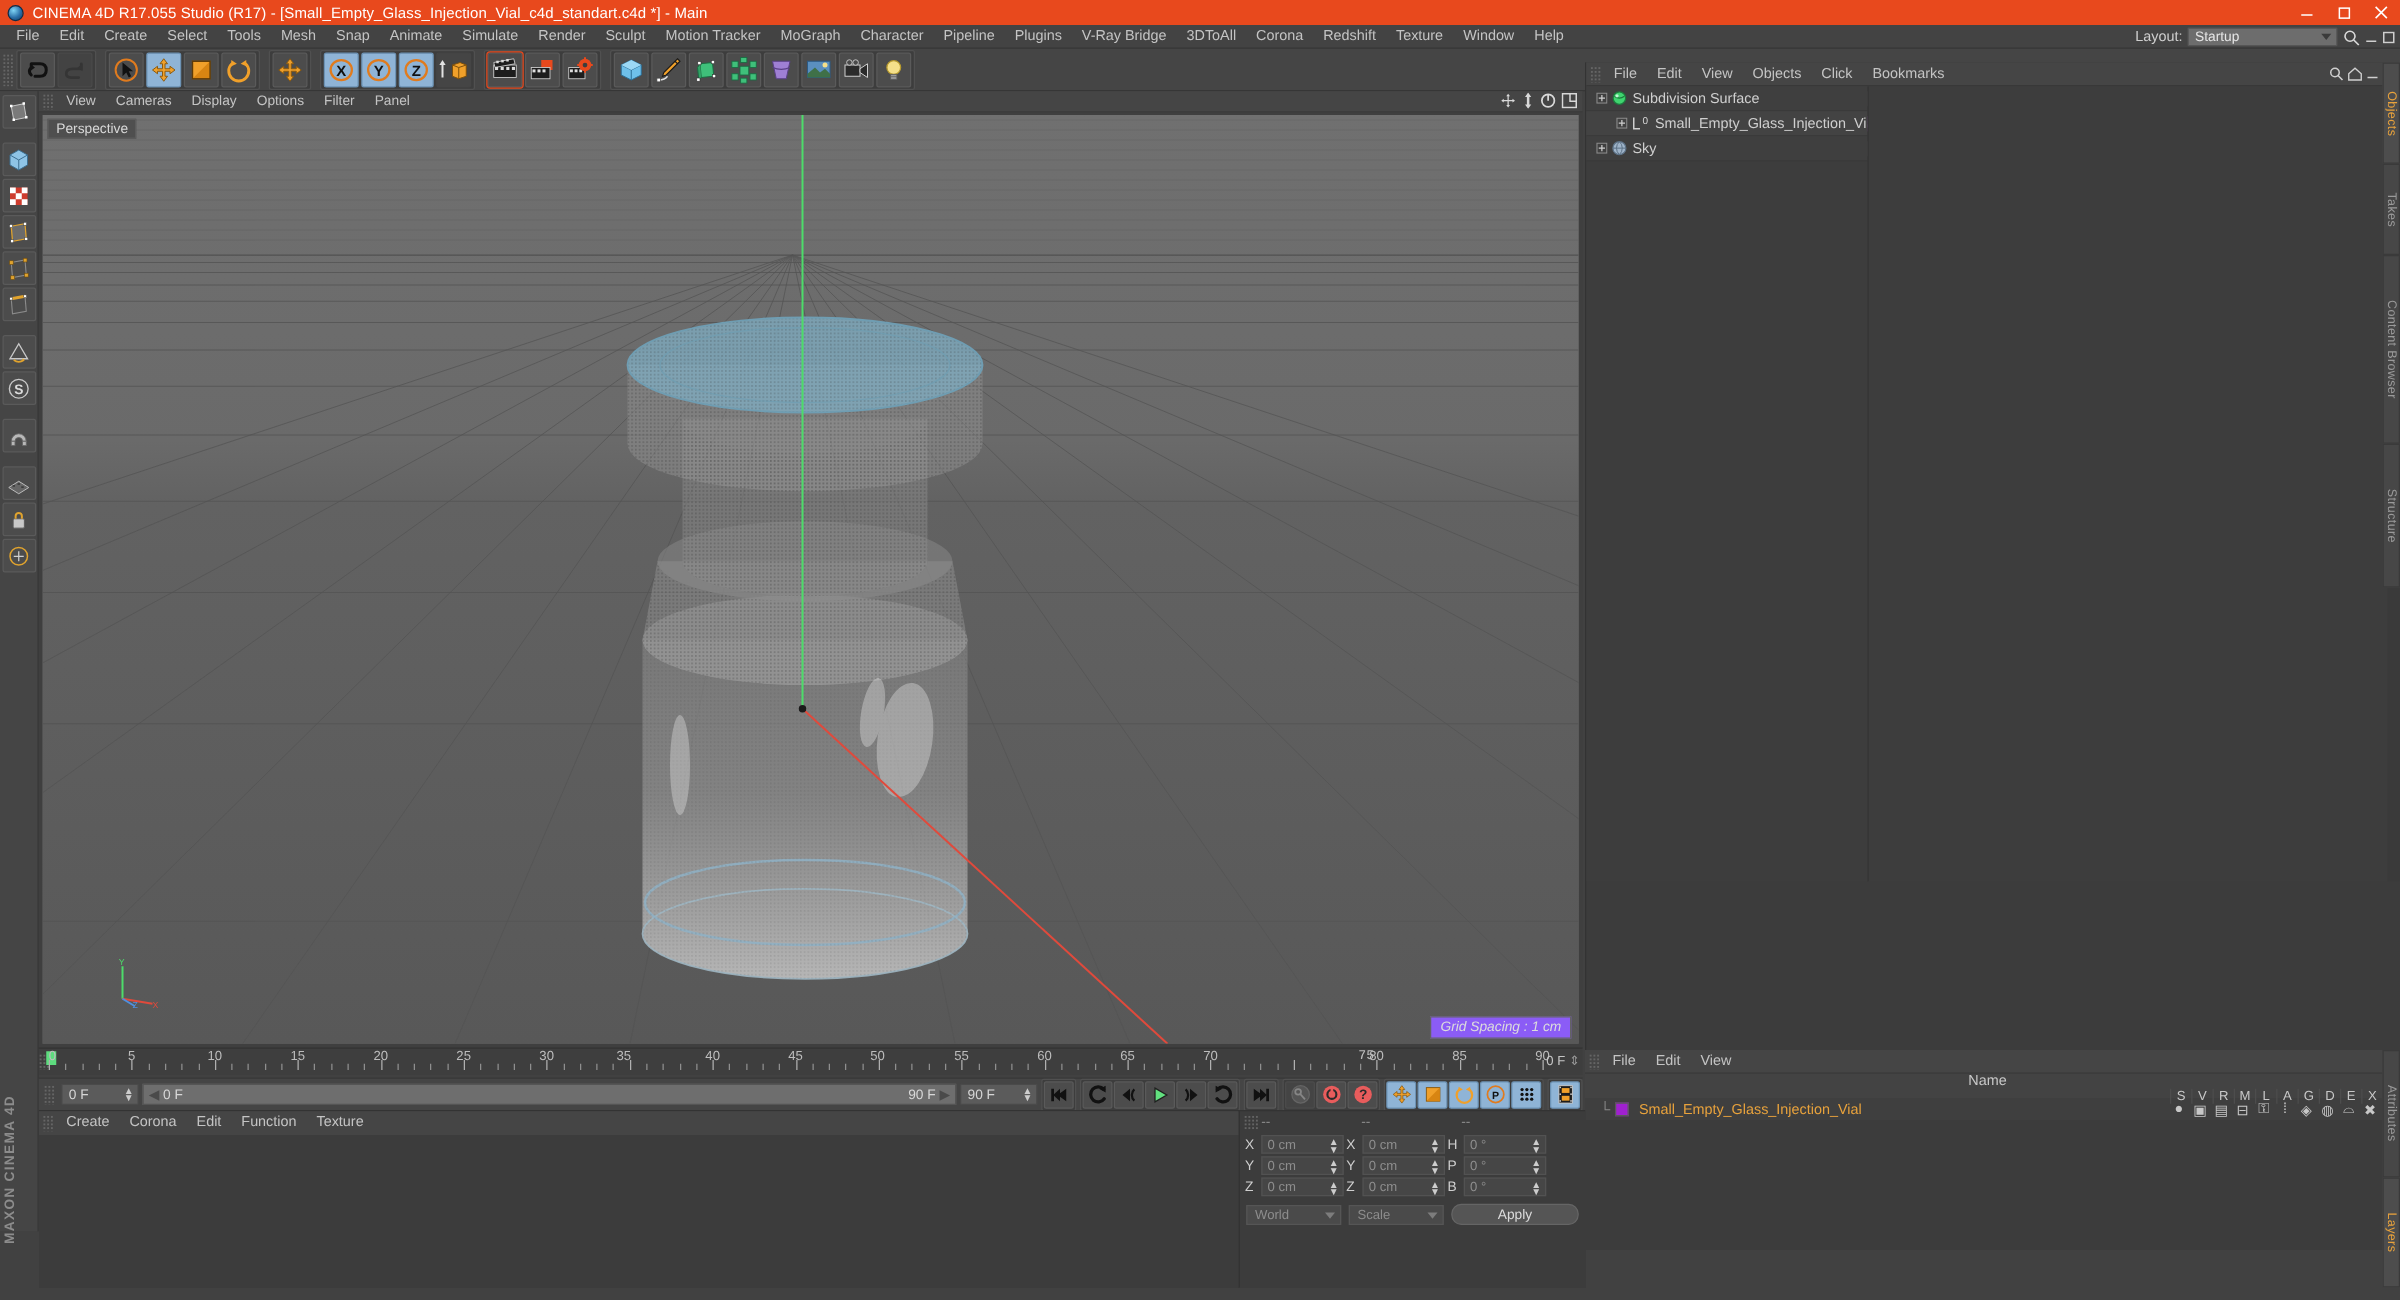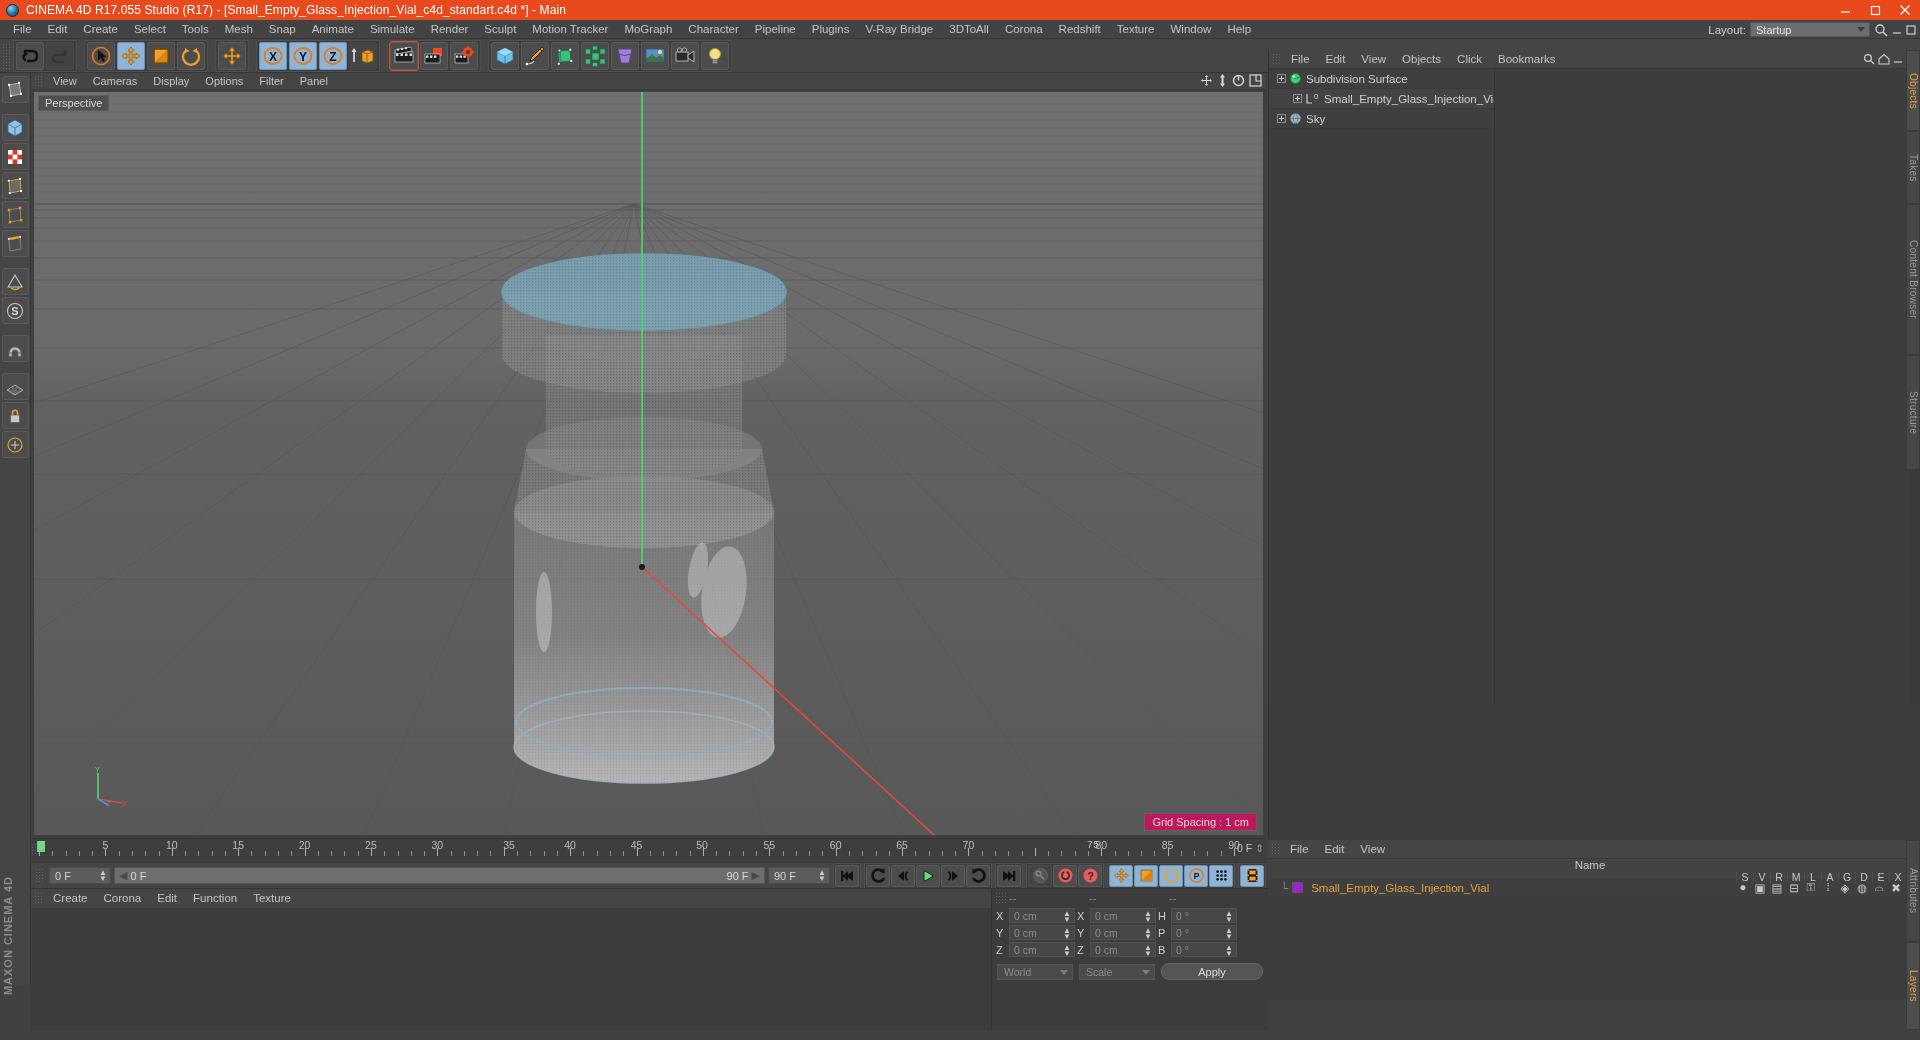--- a/index.html
+++ b/index.html
@@ -78,22 +78,22 @@
   
   .viewwrap { position:absolute; left:31px; top:73px; width:1235px; height:765px; background:#3f3f3f;}
   .viewmenu { height:17px; background:#454545; display:flex; align-items:center; padding-left:3px;
               border-bottom:1px solid #3a3a3a; position:relative;}
   .viewmenu .menu-item{font-size:11px; padding:0 8px; line-height:17px;}
   .vm-icons { position:absolute; right:4px; top:1px; display:flex; gap:4px; align-items:center;}
   .viewport { position:absolute; left:3px; top:19px; right:3px; bottom:3px;
     background:#606060; overflow:hidden; }
   .vp-label { position:absolute; left:4px; top:3px; background:#4f4f4f; color:#d8d8d8;
               font-size:11px; padding:1px 6px; z-index:6; border:1px solid #5c5c5c;}
-  .grid-label { position:absolute; right:6px; bottom:4px; background:#be185d; color:#dcdcdc;
-              font-size:11px; padding:2px 7px; z-index:6; border:1px solid #636363;}
+  .grid-label { position:absolute; right:6px; bottom:4px; background:#8b5cf6; color:#dcdcdc;
+              font-size:11px; padding:2px 7px; z-index:6; border:1px solid #636363;font-style:italic;}
   .axisgizmo { position:absolute; left:56px; bottom:28px; width:40px; height:40px; z-index:6;}
 
   
   .objman { position:absolute; left:1268px; top:50px; width:652px; height:790px; background:#3c3c3c;
             border-left:1px solid #333; }
   .om-menu { height:19px; background:#454545; display:flex; align-items:center; padding-left:3px;
              border-bottom:1px solid #383838; }
   .om-menu .menu-item { font-size:11.5px; padding:0 8px; line-height:19px;}
   .om-rightico { margin-left:auto; display:flex; gap:3px; padding-right:4px; align-items:center;}
   .om-tree { background:#3f3f3f; }
@@ -984,21 +984,21 @@
         <div class="tl-tick" style="left: 1168.44px;"></div>
         <div class="tl-tick" style="left: 1181.72px;"></div>
         <div class="tl-tick maj" style="left: 1195px;"></div>
         <div class="tl-num" style="left: 0px; transform: translateX(0px);">0</div>
         <div class="tl-num" style="left: 66.3889px;">5</div>
         <div class="tl-num" style="left: 132.778px;">10</div>
         <div class="tl-num" style="left: 199.167px;">15</div>
         <div class="tl-num" style="left: 265.556px;">20</div>
         <div class="tl-num" style="left: 331.944px;">25</div>
         <div class="tl-num" style="left: 398.333px;">30</div>
-        <div class="tl-num" style="left: 470px; text-align: right;">35</div>
+        <div class="tl-num" style="left: 460px; text-align: right;">35</div>
         <div class="tl-num" style="left: 531.111px;">40</div>
         <div class="tl-num" style="left: 597.5px;">45</div>
         <div class="tl-num" style="left: 663px;">50</div>
         <div class="tl-num" style="left: 730.278px;">55</div>
         <div class="tl-num" style="left: 796.667px;">60</div>
         <div class="tl-num" style="left: 863.056px;">65</div>
         <div class="tl-num" style="left: 929.444px;">70</div>
         <div class="tl-num" style="left: 1054px; font-family: Liberation Mono, monospace;">75</div>
         <div class="tl-num" style="left: 1062.22px;">80</div>
         <div class="tl-num" style="left: 1128.61px;">85</div>

